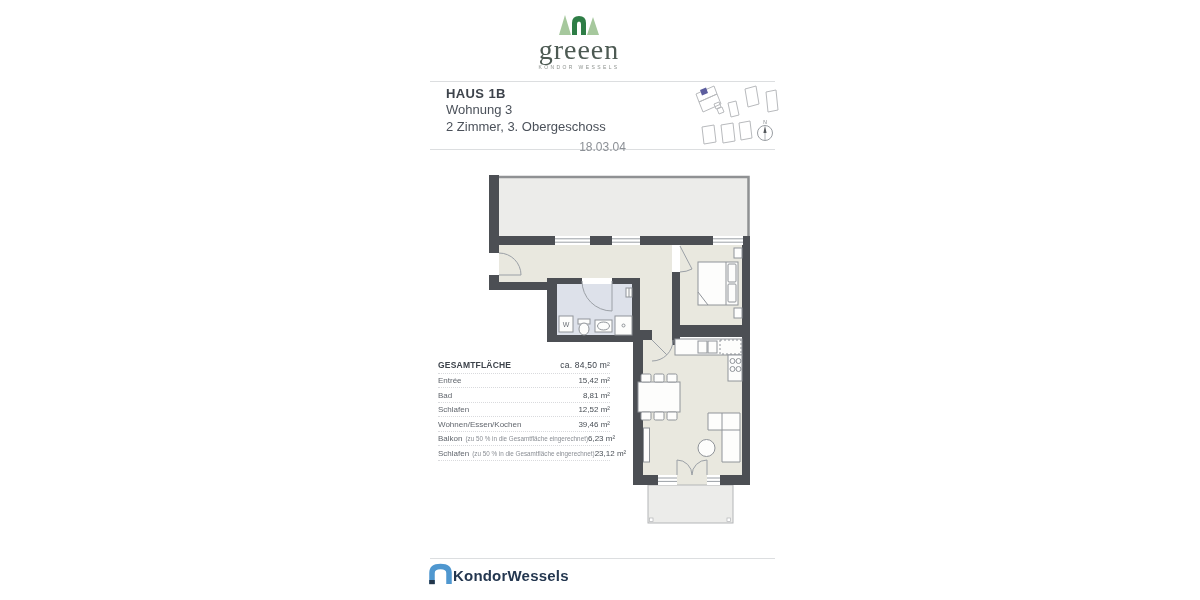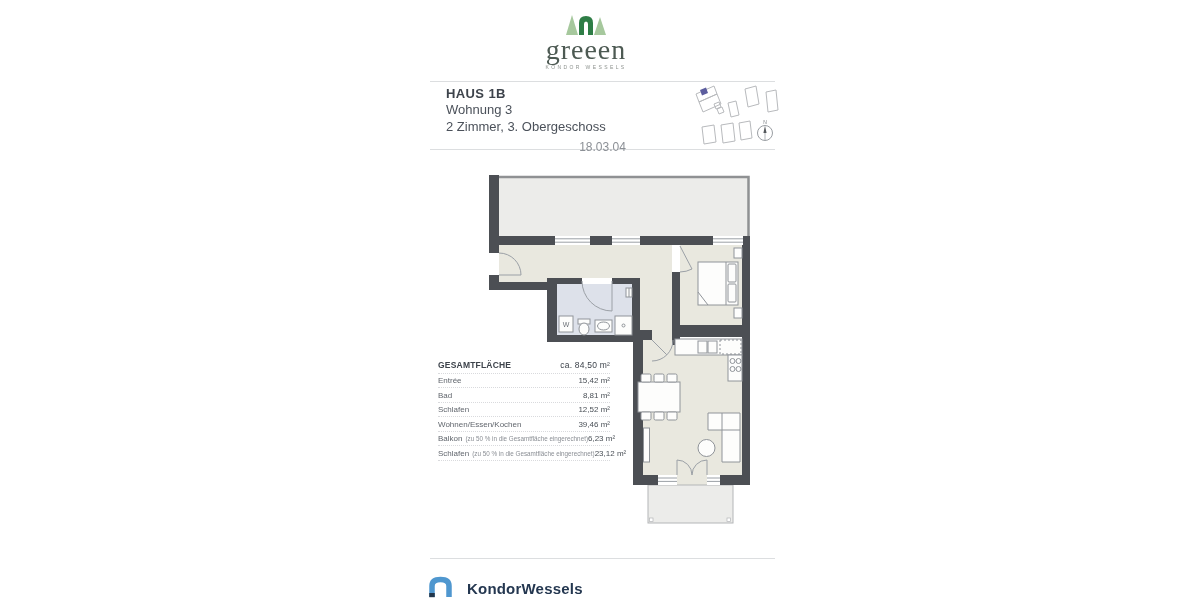--- a/index.html
+++ b/index.html
@@ -6,21 +6,21 @@
     --wall:#4c4f54; --floor:#e9e8df; --bath:#dde1ea; --outdoor:#ececea;
     --accent-purple:#5c5d9e; --green-dark:#2e7d46; --green-light:#a6c89d;
     --blue:#4f97cf; --navy:#22354a; --line:#dcdee0; --furn:#909499;
   }
   *{margin:0;padding:0;box-sizing:border-box;}
   html,body{width:1200px;height:600px;overflow:hidden;background:#ffffff;
     font-family:"Liberation Sans",sans-serif;}
   .page{position:relative;width:1200px;height:600px;background:#fff;}
 
   
-  .brand-top{position:absolute;left:16px;top:13px;width:1140px;text-align:center;}
+  .brand-top{position:absolute;left:9px;top:13px;width:1140px;text-align:center;}
   .brand-top .word{font-family:"Liberation Serif",serif;font-size:28px;line-height:26px;
     color:#4d5a53;letter-spacing:1px;margin-top:-2px;}
   .brand-top .sub{font-size:5px;letter-spacing:2.4px;color:#8d928e;margin-top:1px;}
 
   .rule{position:absolute;left:430px;width:345px;height:1px;background:var(--line);}
   .rule1{top:81px;} .rule2{top:149px;} .rule3{top:558px;}
 
   .hdr{position:absolute;left:446px;top:86px;}
   .hdr .t{font-size:13px;font-weight:bold;color:#3d434b;letter-spacing:.4px;line-height:16px;}
   .hdr .s{font-size:13px;color:#4b515a;line-height:16.5px;}
@@ -35,21 +35,21 @@
   .atable{position:absolute;left:438px;top:358px;width:172px;font-size:8px;color:#61666d;}
   .arow{display:flex;justify-content:space-between;align-items:baseline;
     padding:2.4px 0 2.2px 0;border-bottom:1px dotted #d9dadd;}
   .arow .lbl{white-space:nowrap;}
   .arow .note{font-size:6.3px;color:#8a8e94;margin-left:3px;}
   .arow .val{color:#4a5057;white-space:nowrap;}
   .arow.head{font-weight:bold;color:#3d434b;font-size:8.5px;letter-spacing:.2px;text-align:center;}
   .arow.head .val{font-weight:normal;color:#3d434b;}
 
   
-  .brand-bottom{position:absolute;left:428px;top:575px;display:flex;align-items:center;gap:14px;}
+  .brand-bottom{position:absolute;left:428px;top:562px;display:flex;align-items:center;gap:0;}
   .brand-bottom .word{font-size:15px;font-weight:bold;color:#243750;letter-spacing:.2px;}
 
   svg text{font-family:"Liberation Sans",sans-serif;}
 </style>
 </head>
 <body>
 
 <div class="page">
 
   <div class="brand-top">

